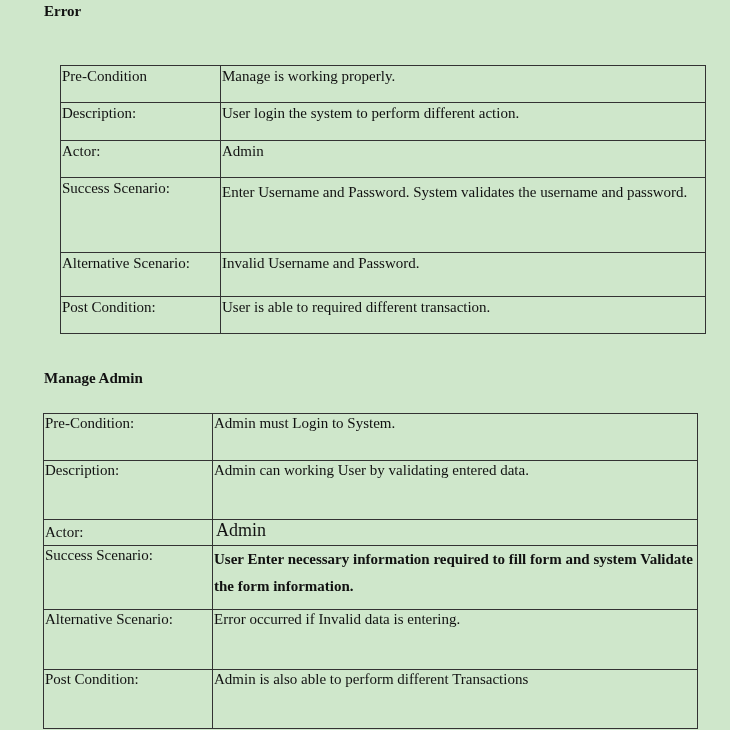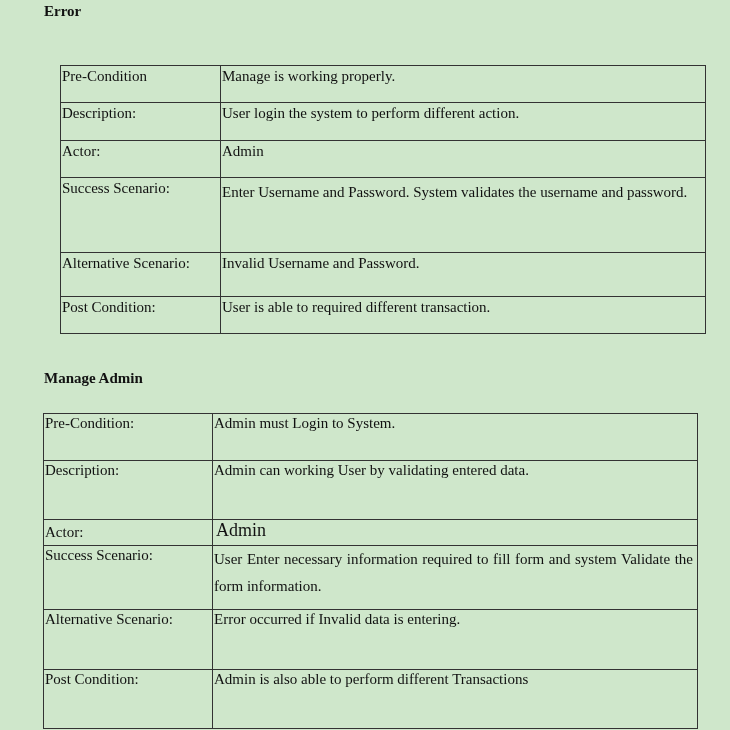--- a/index.html
+++ b/index.html
@@ -39,21 +39,21 @@
     #t-login { left: 60px; top: 65px; width: 645px; }
     #t-login col.c1 { width: 160px; }
     #t-login col.c2 { width: 485px; }
     #t-login td { padding-top: 1px; }
     #t-login td.val.justify { text-align: justify; text-align-last: left; line-height: 27px; padding-right: 2px; margin-top: 16px; }
 
     #t-manage { left: 43px; top: 413px; width: 654px; }
     #t-manage col.c1 { width: 169px; }
     #t-manage col.c2 { width: 485px; }
     #t-manage td { padding-top: 0px; }
-    #t-manage td.val.justify { text-align: justify; text-align-last: left; line-height: 27px; padding-right: 4px; }
+    #t-manage td.val.justify { text-align: justify; text-align-last: left; line-height: 27px; padding-right: 4px; font-weight: bold; }
     #t-manage td.actor-val { font-size: 18px; padding-left: 3px; }
   </style>
 </head>
 <body>
 
 <h2 id="h-login" class="heading">Error</h2>
 
 <table id="t-login" class="uc">
   <colgroup>
       <col class="c1">

